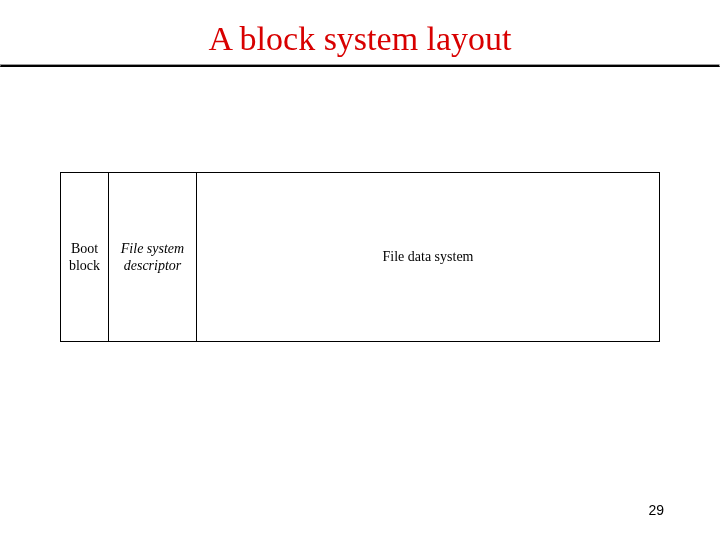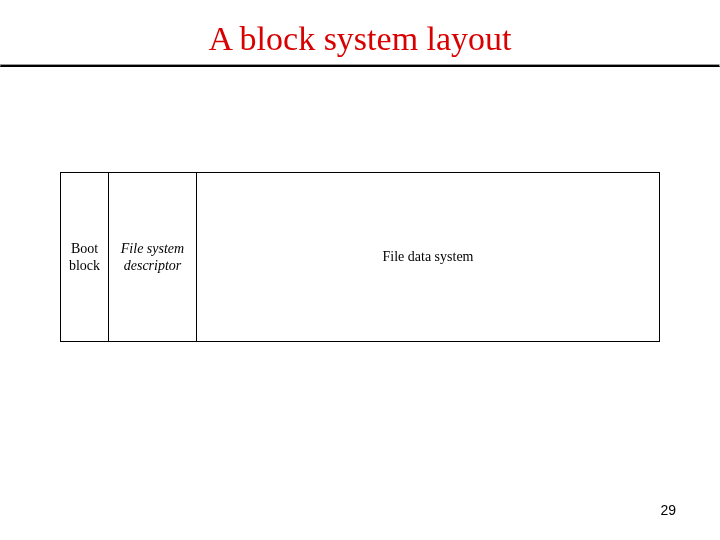--- a/index.html
+++ b/index.html
@@ -51,21 +51,21 @@
     .cell:last-child {
       border-right: none;
     }
     .cell-boot { width: 48px; }
     .cell-fsdesc { width: 88px; font-style: italic; }
     .cell-fdesc { width: 108px; }
     .cell-data { flex: 1; }
     .page-number {
       position: absolute;
       bottom: 22px;
-      right: 44px;
+      right: 56px;
       font-size: 14px;
       font-family: Arial, sans-serif;
       color: #000;
     }
   </style>
 </head>
 <body>
 
 <h1 class="title">A block system layout</h1>
 <hr class="title-underline">

